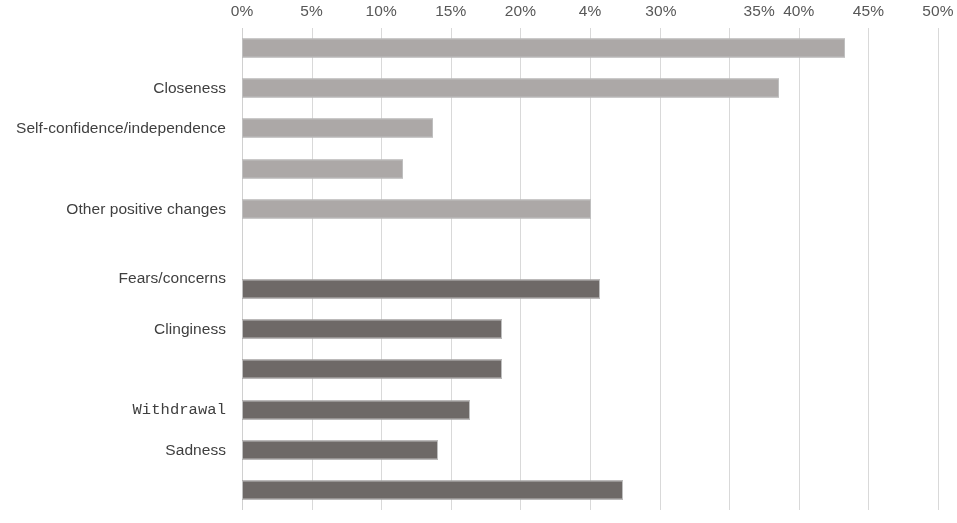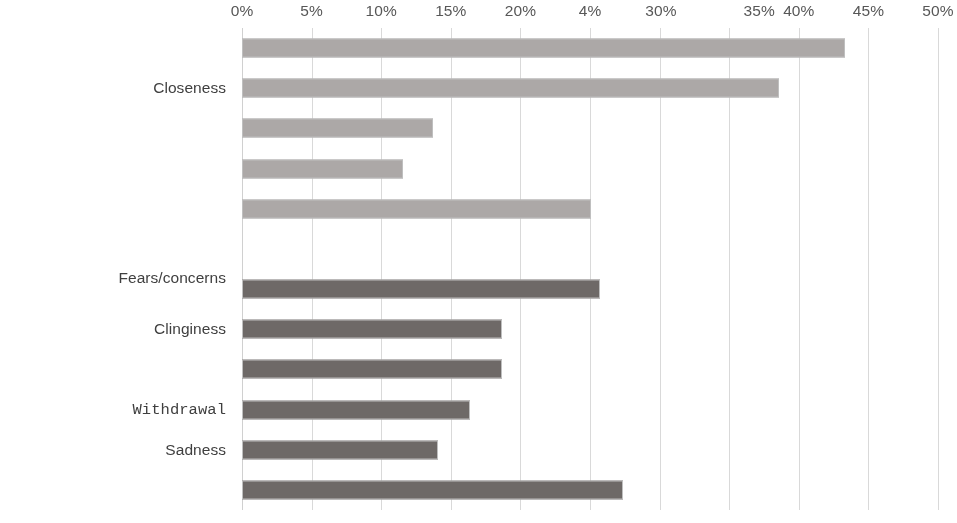--- a/index.html
+++ b/index.html
@@ -101,20 +101,22 @@
       <div class="x-tick-label" style="left: 590px;">4%</div>
       <div class="x-tick-label" style="left: 661px;">30%</div>
       <div class="x-tick-label" style="left: 729.2px; margin-left: 30px;">35%</div>
       <div class="x-tick-label" style="left: 798.8px;">40%</div>
       <div class="x-tick-label" style="left: 868.4px;">45%</div>
       <div class="x-tick-label" style="left: 938px;">50%</div>
     </div>
 
   <div class="category-labels">
       <div class="cat-label" style="top: 60.25px;">Closeness</div>
+      <div class="cat-label" style="top: 100.417px;">Self-confidence/independence</div>
+      <div class="cat-label" style="top: 180.75px;">Other positive changes</div>
       <div class="cat-label" style="top: 250px;">Fears/concerns</div>
       <div class="cat-label" style="top: 301.25px;">Clinginess</div>
       <div class="cat-label" style="top: 381.583px; font-family: Liberation Mono, monospace;">Withdrawal</div>
       <div class="cat-label" style="top: 421.75px;">Sadness</div>
     </div>
 
   <div class="plot-area">
     <div class="gridlines-layer">
         <div class="gridline axis-zero" style="left: 0px;"></div>
         <div class="gridline" style="left: 69.6px;"></div>

